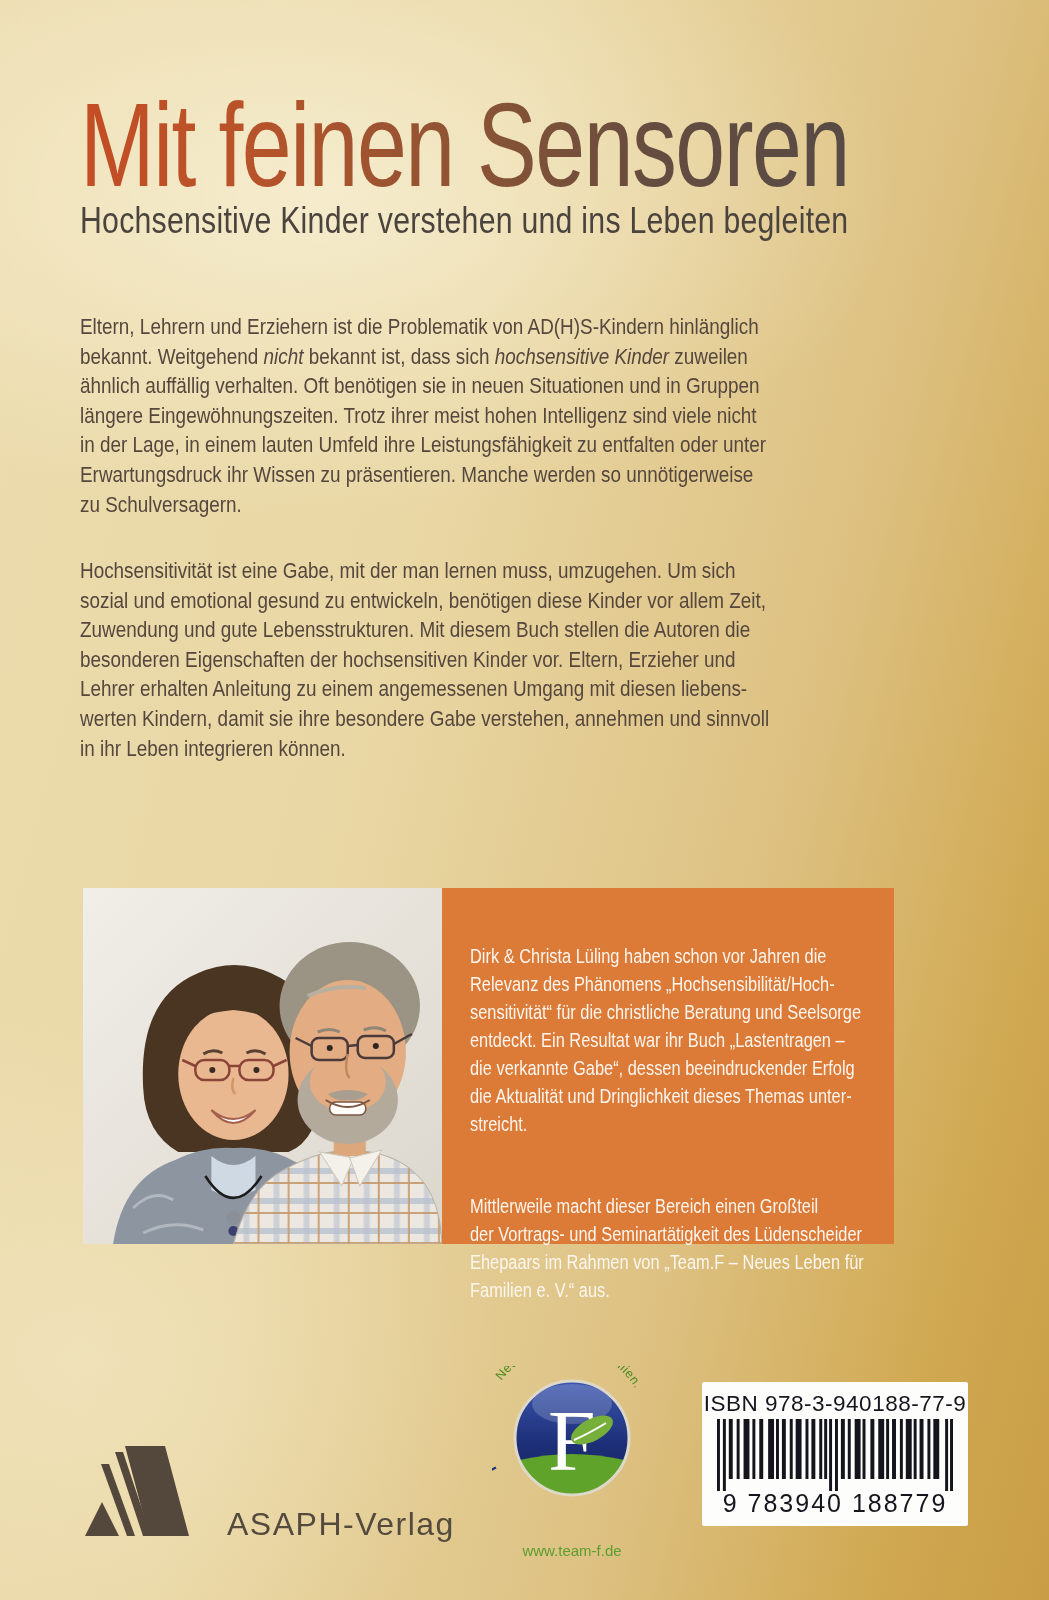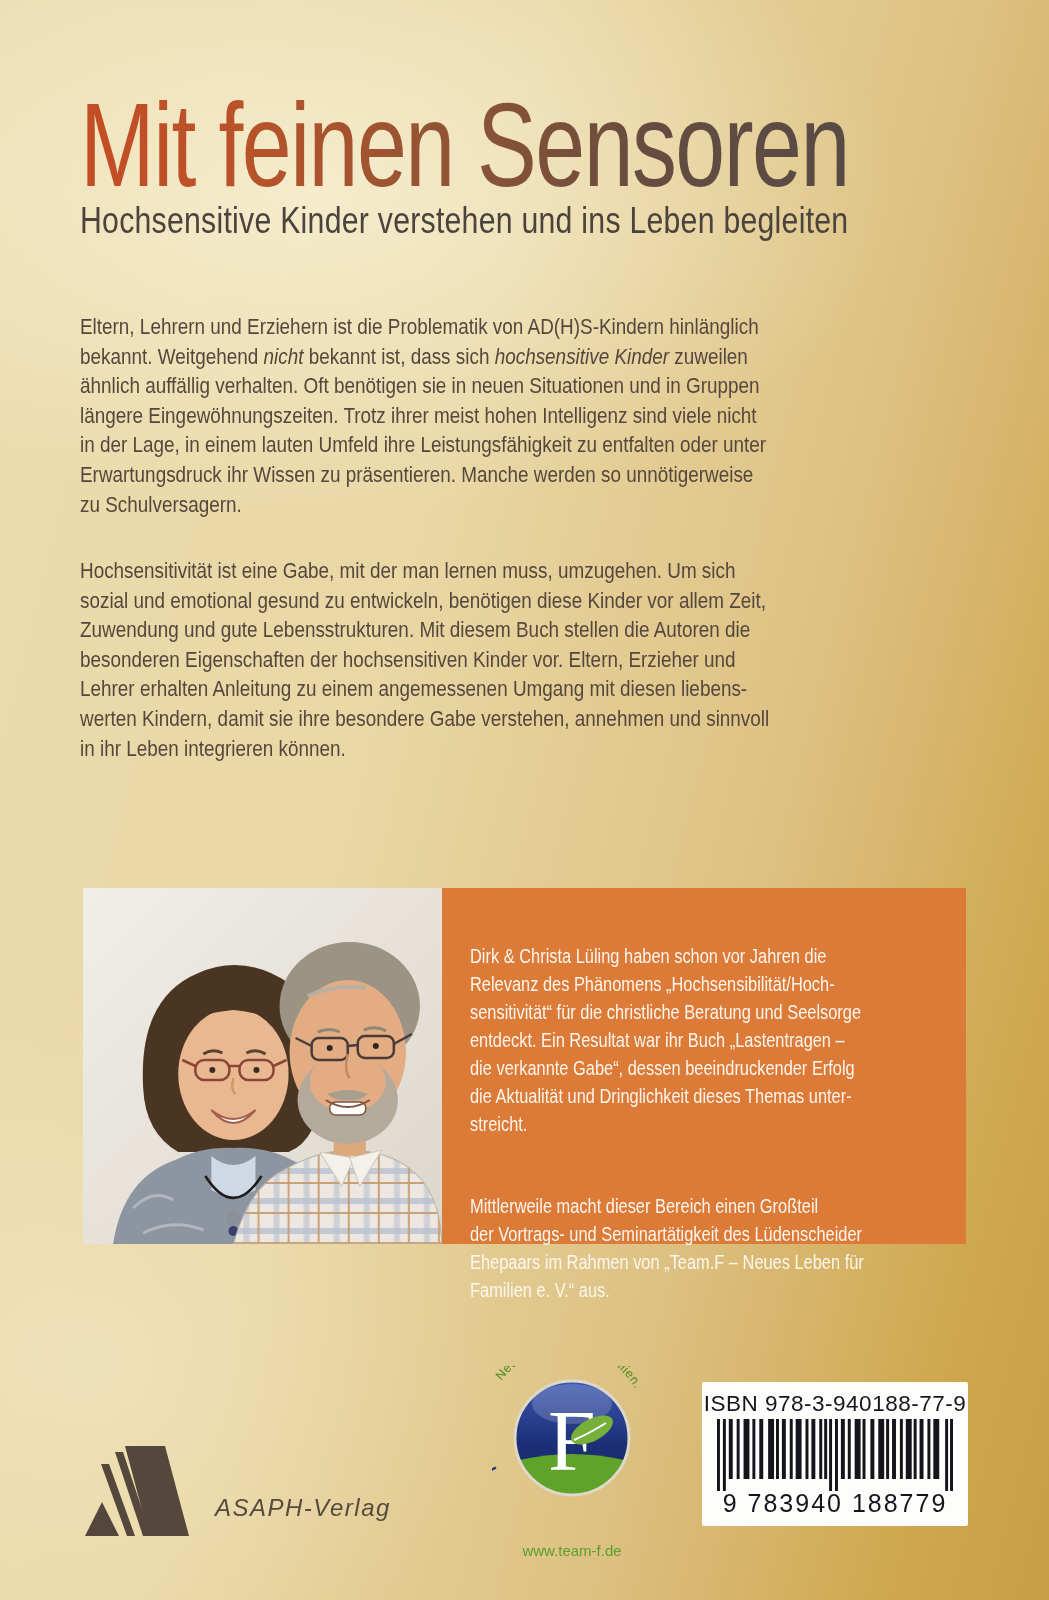--- a/index.html
+++ b/index.html
@@ -35,32 +35,32 @@
     position:absolute; left:80px; width:1080px;
     transform:scaleX(0.84); transform-origin:left top;
     font-size:22.5px; line-height:29.6px; color:#55473d;
     white-space:pre-line;
   }
   .bodytext em{font-style:italic;}
   .para1{top:312px;} .para2{top:556px;}
   
   .photo{position:absolute; left:83px; top:888px; width:359px; height:356px; overflow:hidden;}
   .photo svg{display:block; width:100%; height:100%;}
-  .authorbox{position:absolute; left:442px; top:888px; width:524px; height:356px; background:#dc7a37;}
+  .authorbox{position:absolute; left:442px; top:888px; width:452px; height:356px; background:#dc7a37;}
   .authortext{
     position:absolute; left:28px; top:26px; width:588px;
     transform:scaleX(0.8); transform-origin:left top;
     color:#fdf6ef; font-size:20.5px; line-height:28px; white-space:pre-line;
   }
   .authortext .ap{margin:0 0 26px 0;}
   
   .asaph-icon{position:absolute; left:85px; top:1446px; width:104px; height:90px;}
   .asaph-name{
-    position:absolute; left:213px; top:1492px; margin:2px;
-    font-size:24px; font-weight:normal; letter-spacing:1.5px; color:#544a3e; white-space:nowrap;font-style:italic;
+    position:absolute; left:213px; top:1492px; margin:14px;
+    font-size:32px; font-weight:normal; letter-spacing:1.5px; color:#544a3e; white-space:nowrap;
   }
   .teamf{position:absolute; left:492px; top:1366px; width:160px; height:200px;}
   .isbnbox{
     position:absolute; left:702px; top:1382px; width:266px; height:144px;
     background:#fdfdfc; border-radius:2px; text-align:center;
   }
   .isbn-label{margin:9px 0 2px 0; font-size:22.5px; color:#15151d; letter-spacing:0.5px;}
   .isbn-bars{display:block; margin:0 auto; width:236px; height:72px;}
   .isbn-digits{margin:-2px 0 16px 0; font-size:25px; color:#15151d; letter-spacing:2px;}
 </style>

